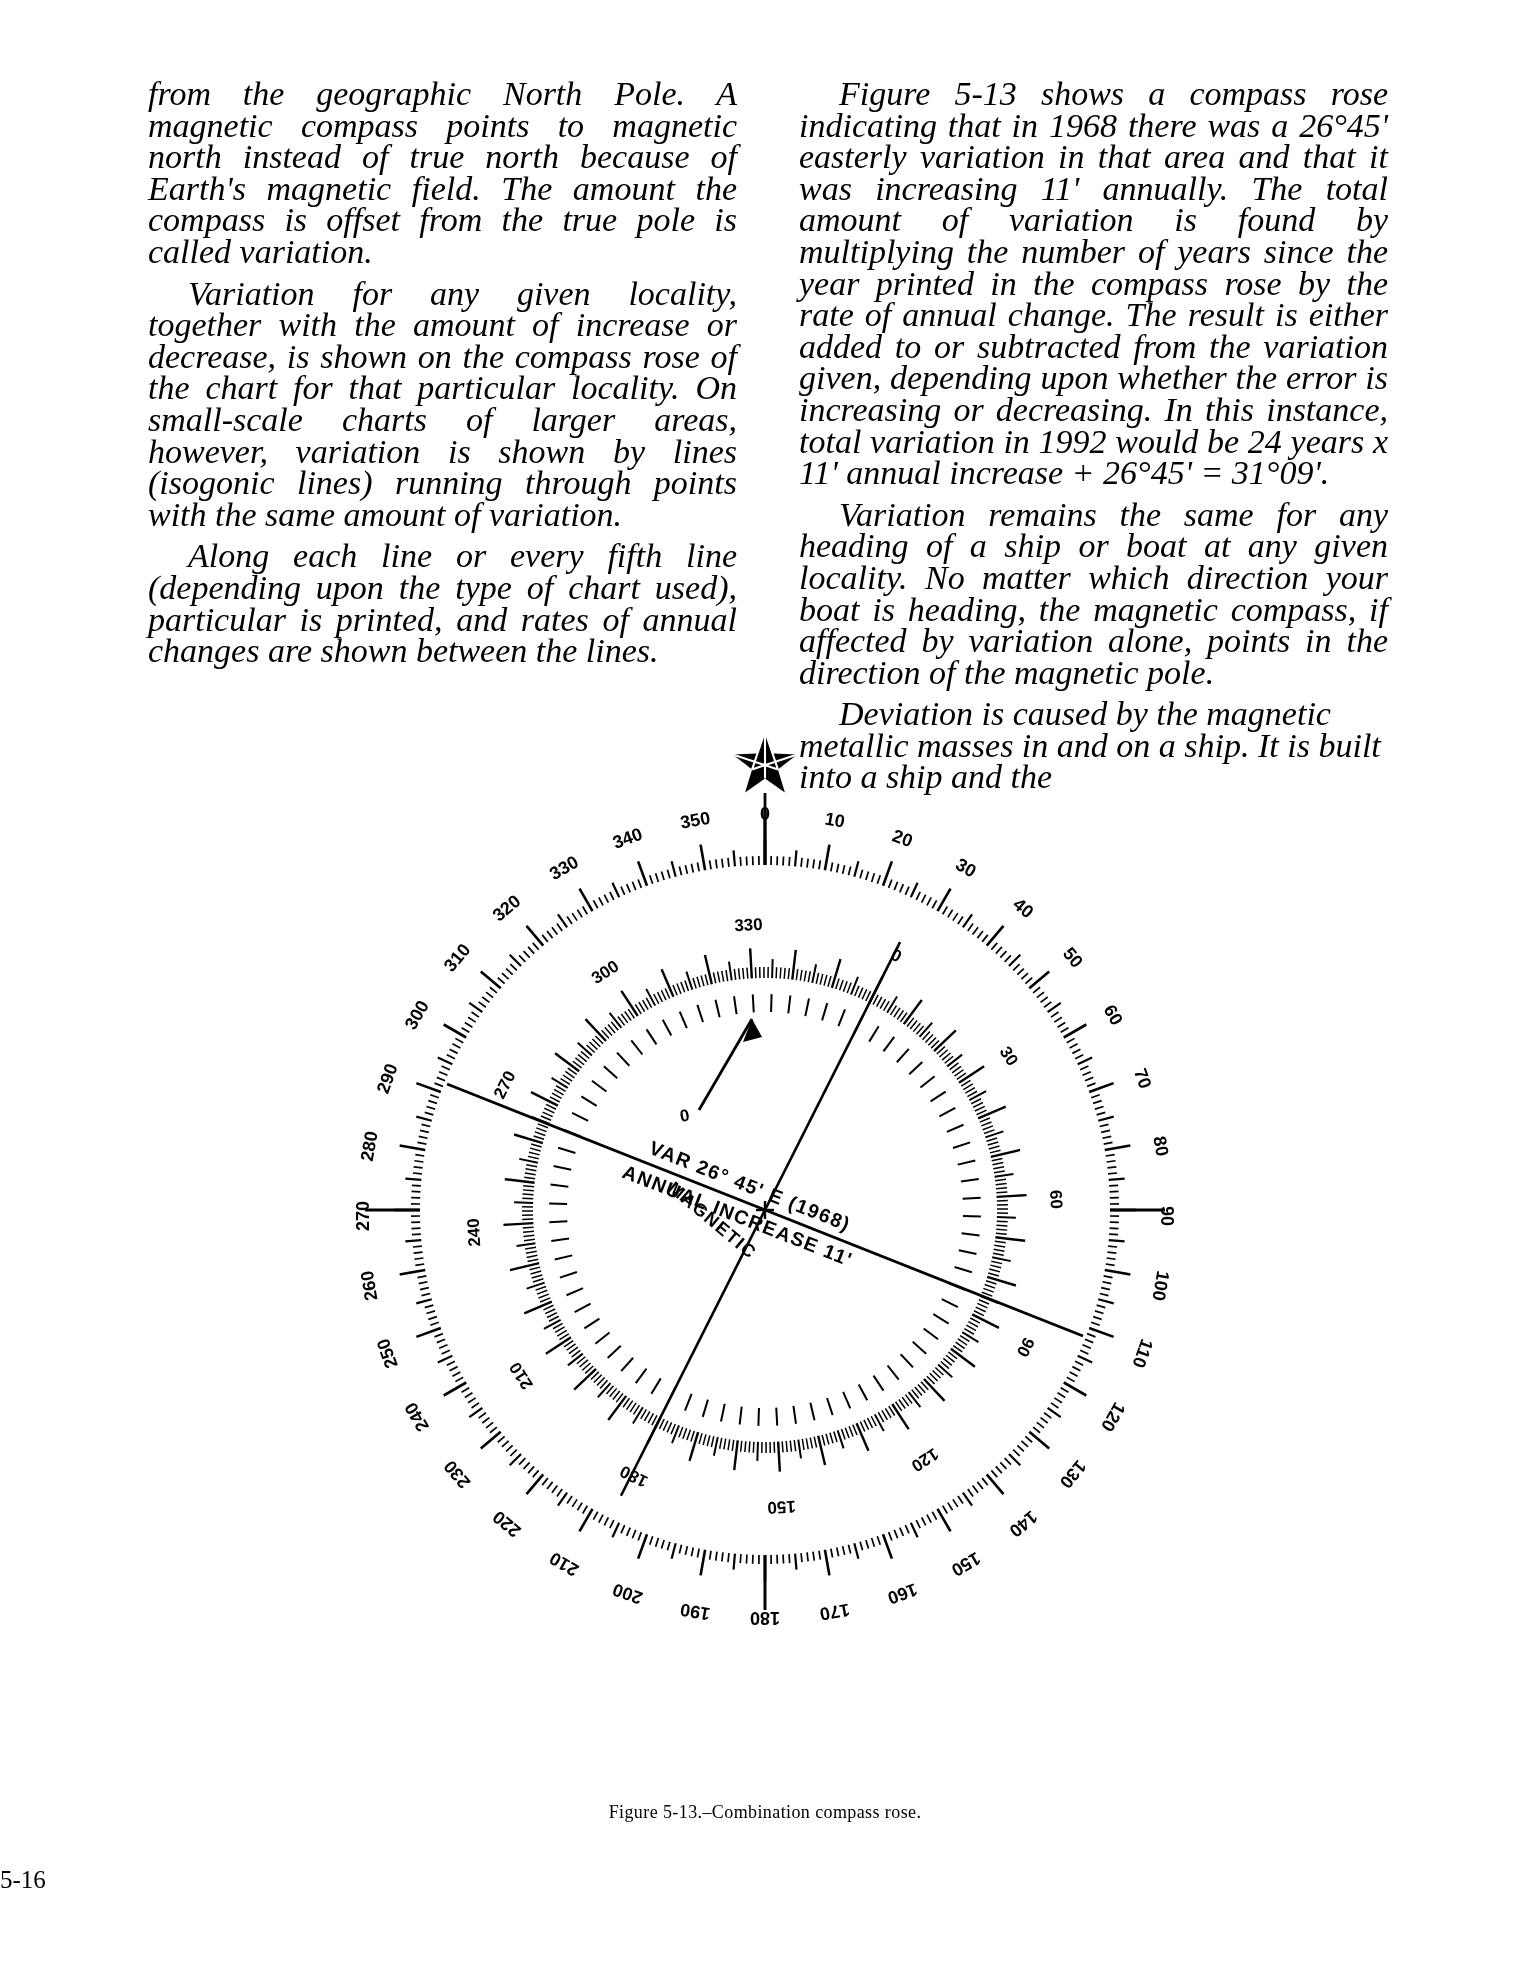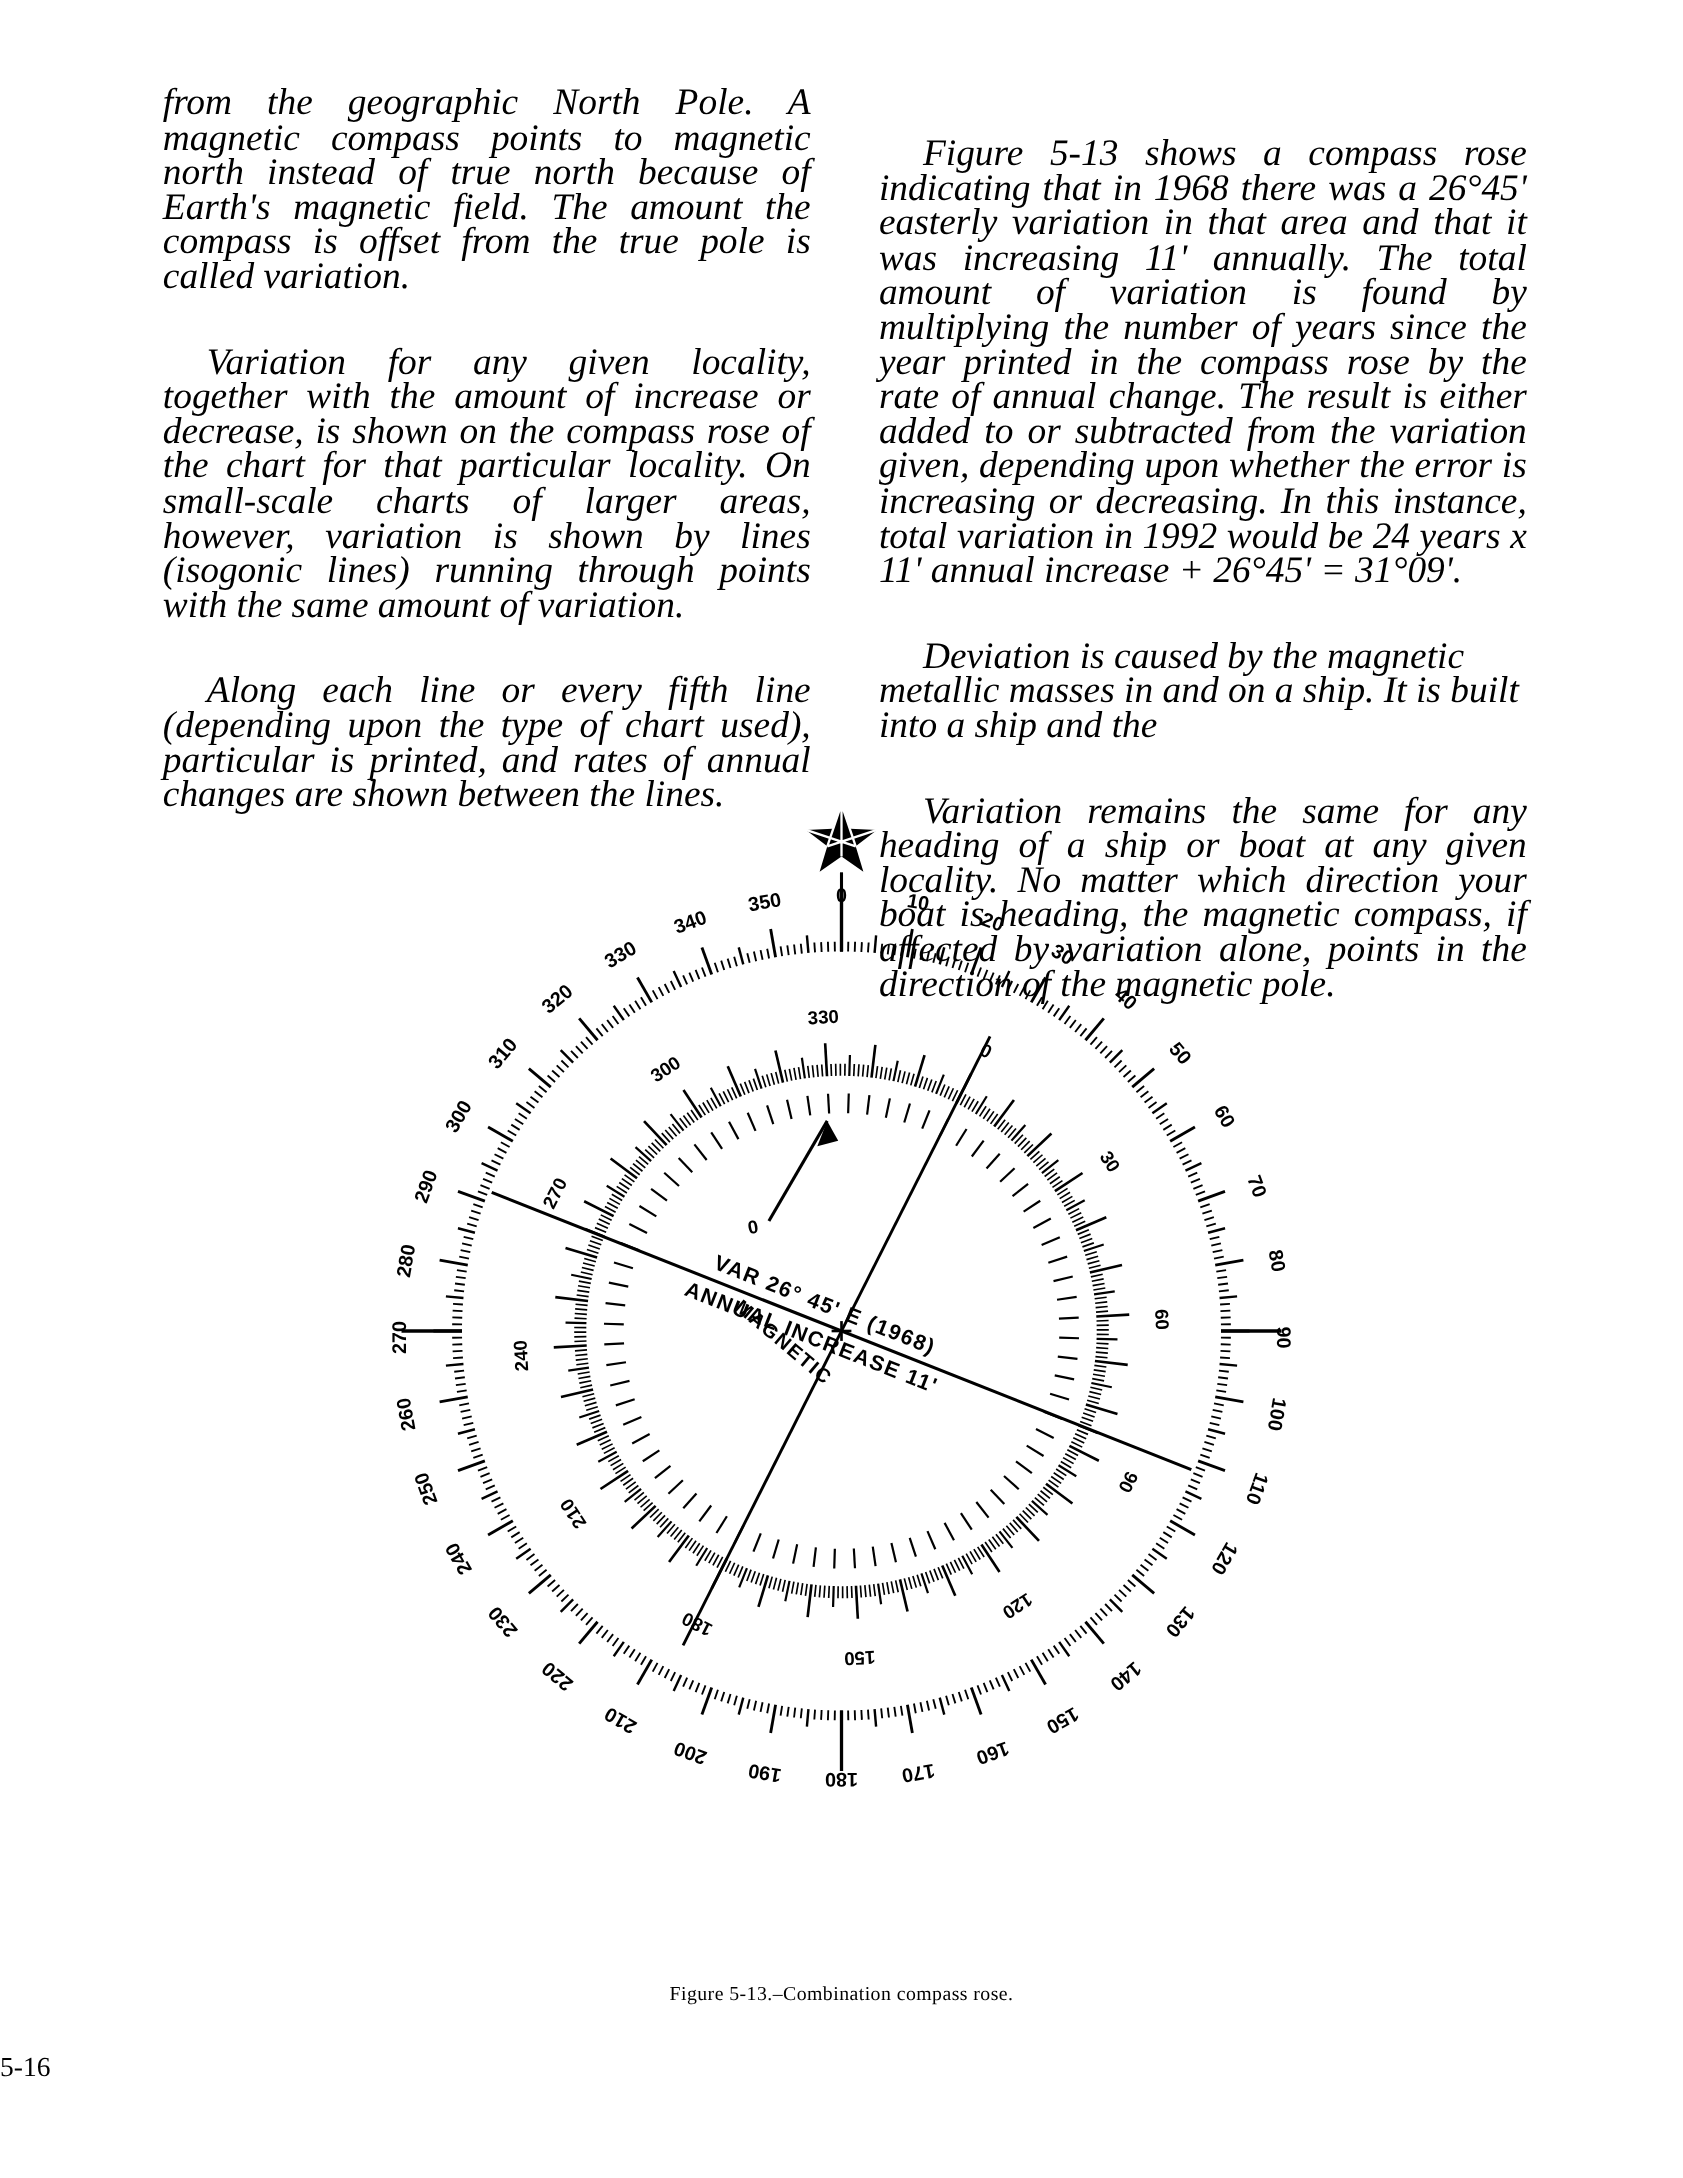--- a/index.html
+++ b/index.html
@@ -37,21 +37,20 @@
     margin: 0 0 10px 0;
     font-size: 34px;
     line-height: 31.6px;
     text-align: justify;
     text-justify: inter-word;
     hyphens: none;
     font-style: italic;
   }
   .col p.indent {
     text-indent: 40px;
-    margin-top: 46px;
   }
   .col p.last {
     text-align: left;
   }
 
   
   .figure {
     position: absolute;
     left: 0;
     top: 690px;
@@ -100,22 +99,22 @@
   <div class="columns">
 
     <div class="col">
       <p>from the geographic North Pole. A magnetic compass points to magnetic north instead of true north because of Earth's magnetic field. The amount the compass is offset from the true pole is called variation.</p>
       <p class="indent">Variation for any given locality, together with the amount of increase or decrease, is shown on the compass rose of the chart for that particular locality. On small-scale charts of larger areas, however, variation is shown by lines (isogonic lines) running through points with the same amount of variation.</p>
       <p class="indent">Along each line or every fifth line (depending upon the type of chart used), particular is printed, and rates of annual changes are shown between the lines.</p>
     </div>
 
     <div class="col">
       <p class="indent">Figure 5-13 shows a compass rose indicating that in 1968 there was a 26°45' easterly variation in that area and that it was increasing 11' annually. The total amount of variation is found by multiplying the number of years since the year printed in the compass rose by the rate of annual change. The result is either added to or subtracted from the variation given, depending upon whether the error is increasing or decreasing. In this instance, total variation in 1992 would be 24 years x 11' annual increase + 26°45' = 31°09'.</p>
+      <p class="indent">Variation remains the same for any heading of a ship or boat at any given locality. No matter which direction your boat is heading, the magnetic compass, if affected by variation alone, points in the direction of the magnetic pole.</p>
       <p class="indent last">Deviation is caused by the magnetic metallic masses in and on a ship. It is built into a ship and the</p>
-      <p class="indent">Variation remains the same for any heading of a ship or boat at any given locality. No matter which direction your boat is heading, the magnetic compass, if affected by variation alone, points in the direction of the magnetic pole.</p>
     </div>
 
   </div>
 
   <div class="figure">
     <div class="rose-wrap">
       <svg class="rose-svg" viewBox="0 0 900 1020">
         <defs>
           <g id="star-glyph">
             <path d="M0,-34 L8.0,-11.5 L32.3,-10.5 L12.9,4.4 L19.9,27.6 L0,13.6 L-19.9,27.6 L-12.9,4.4 L-32.3,-10.5 L-8.0,-11.5 Z" fill="#000"></path>

